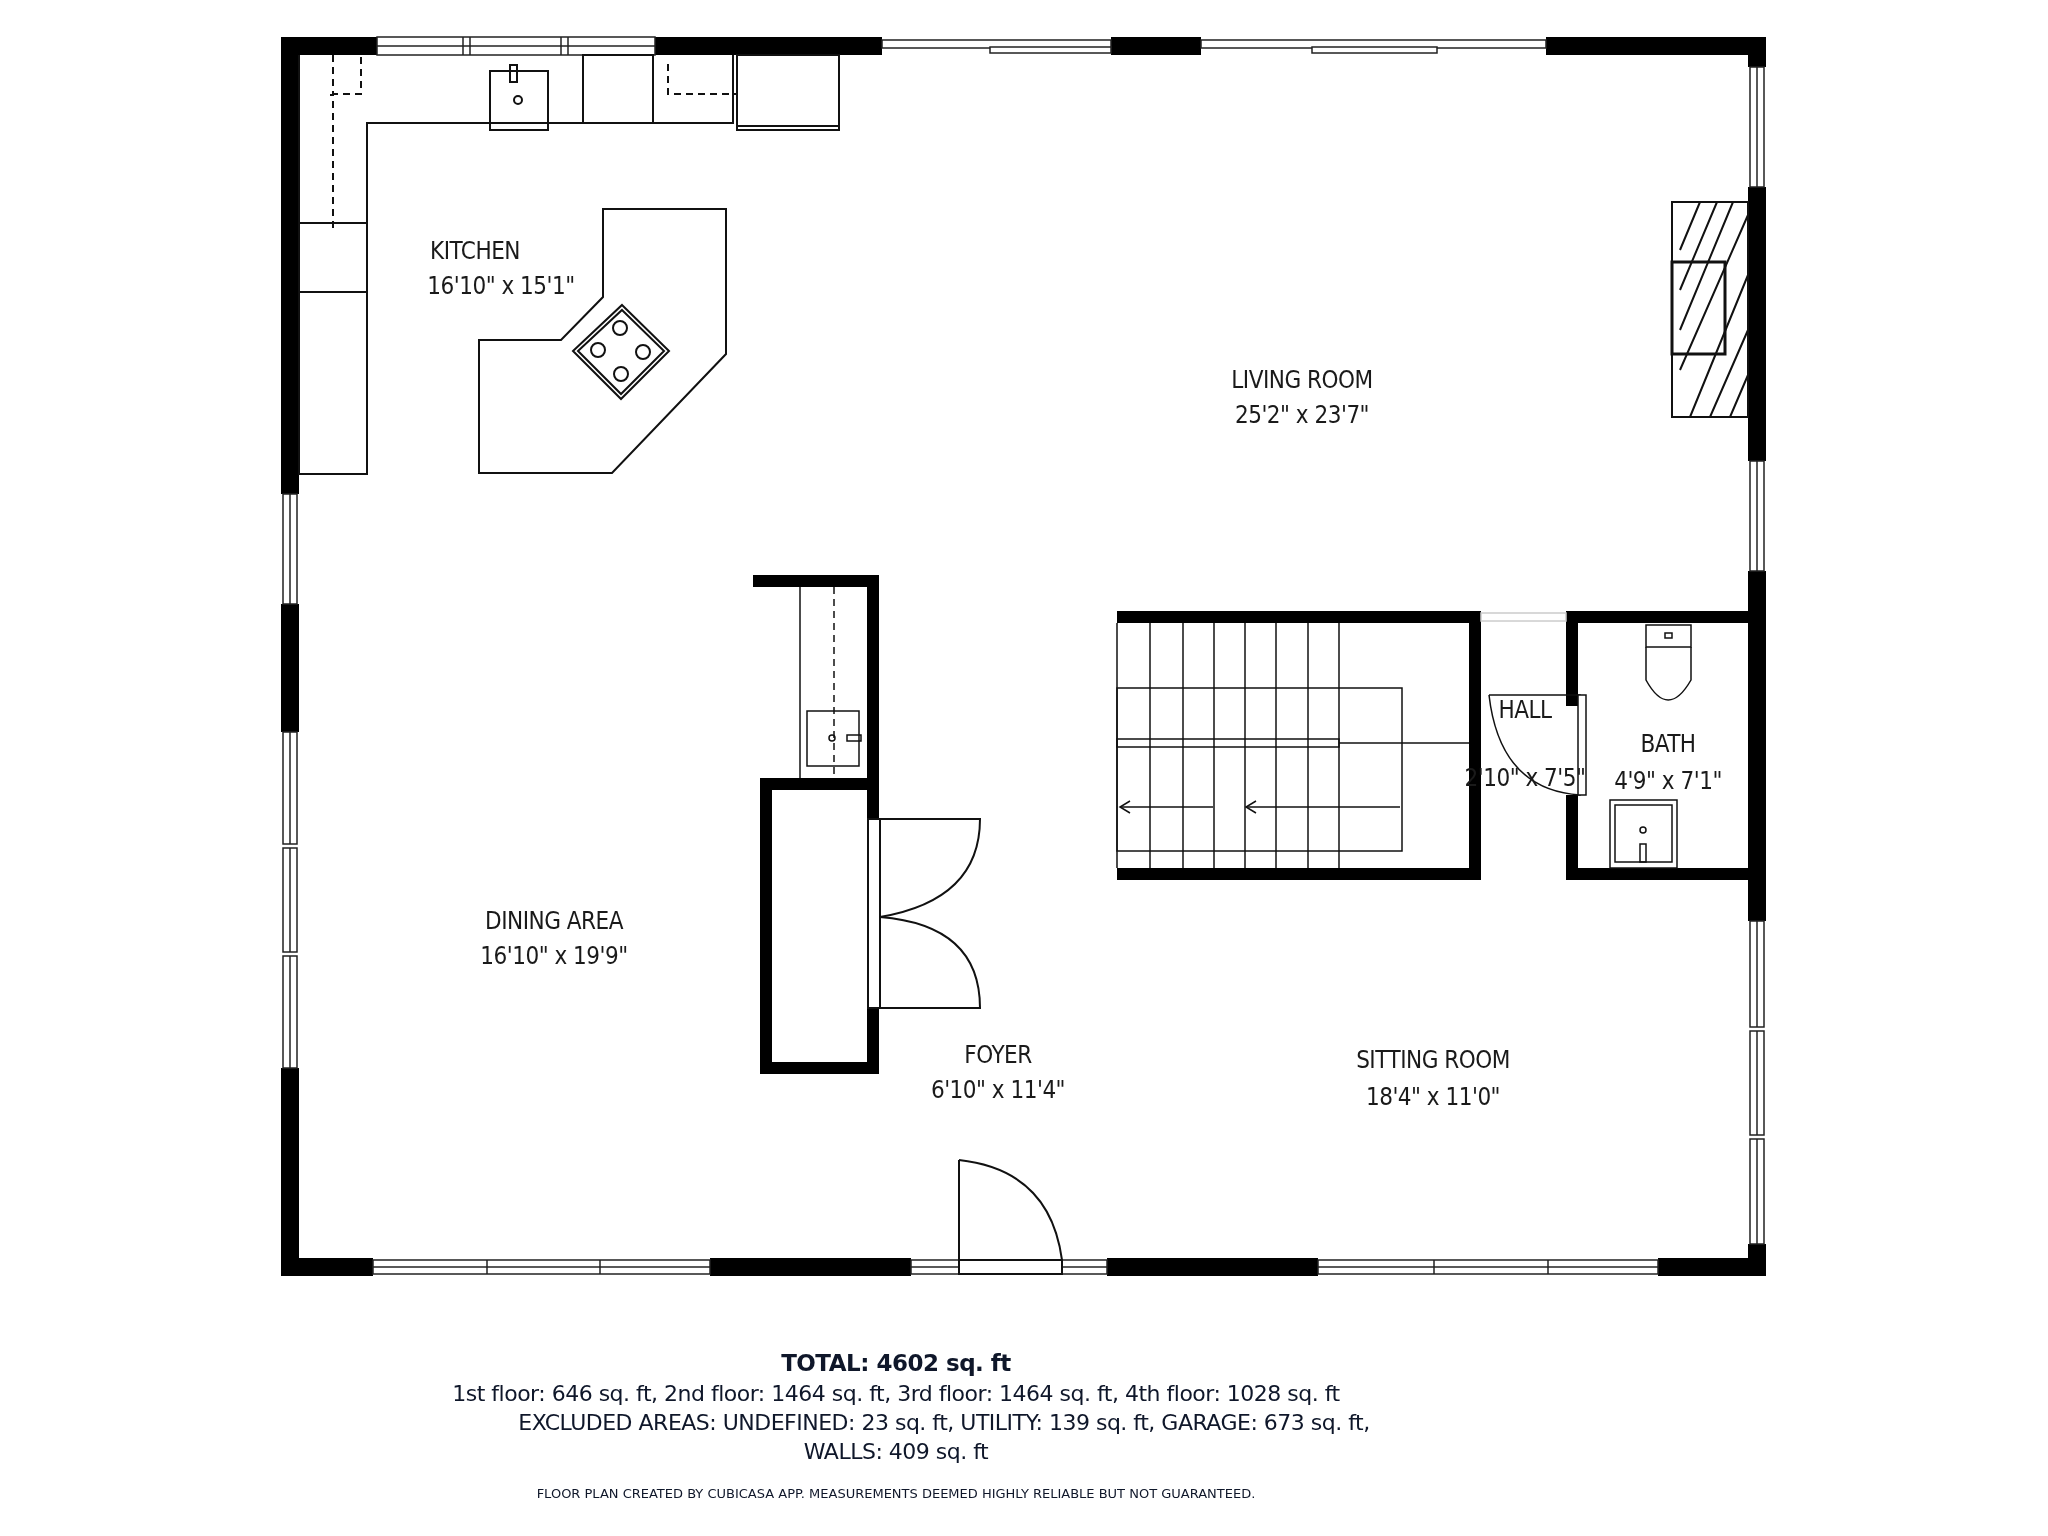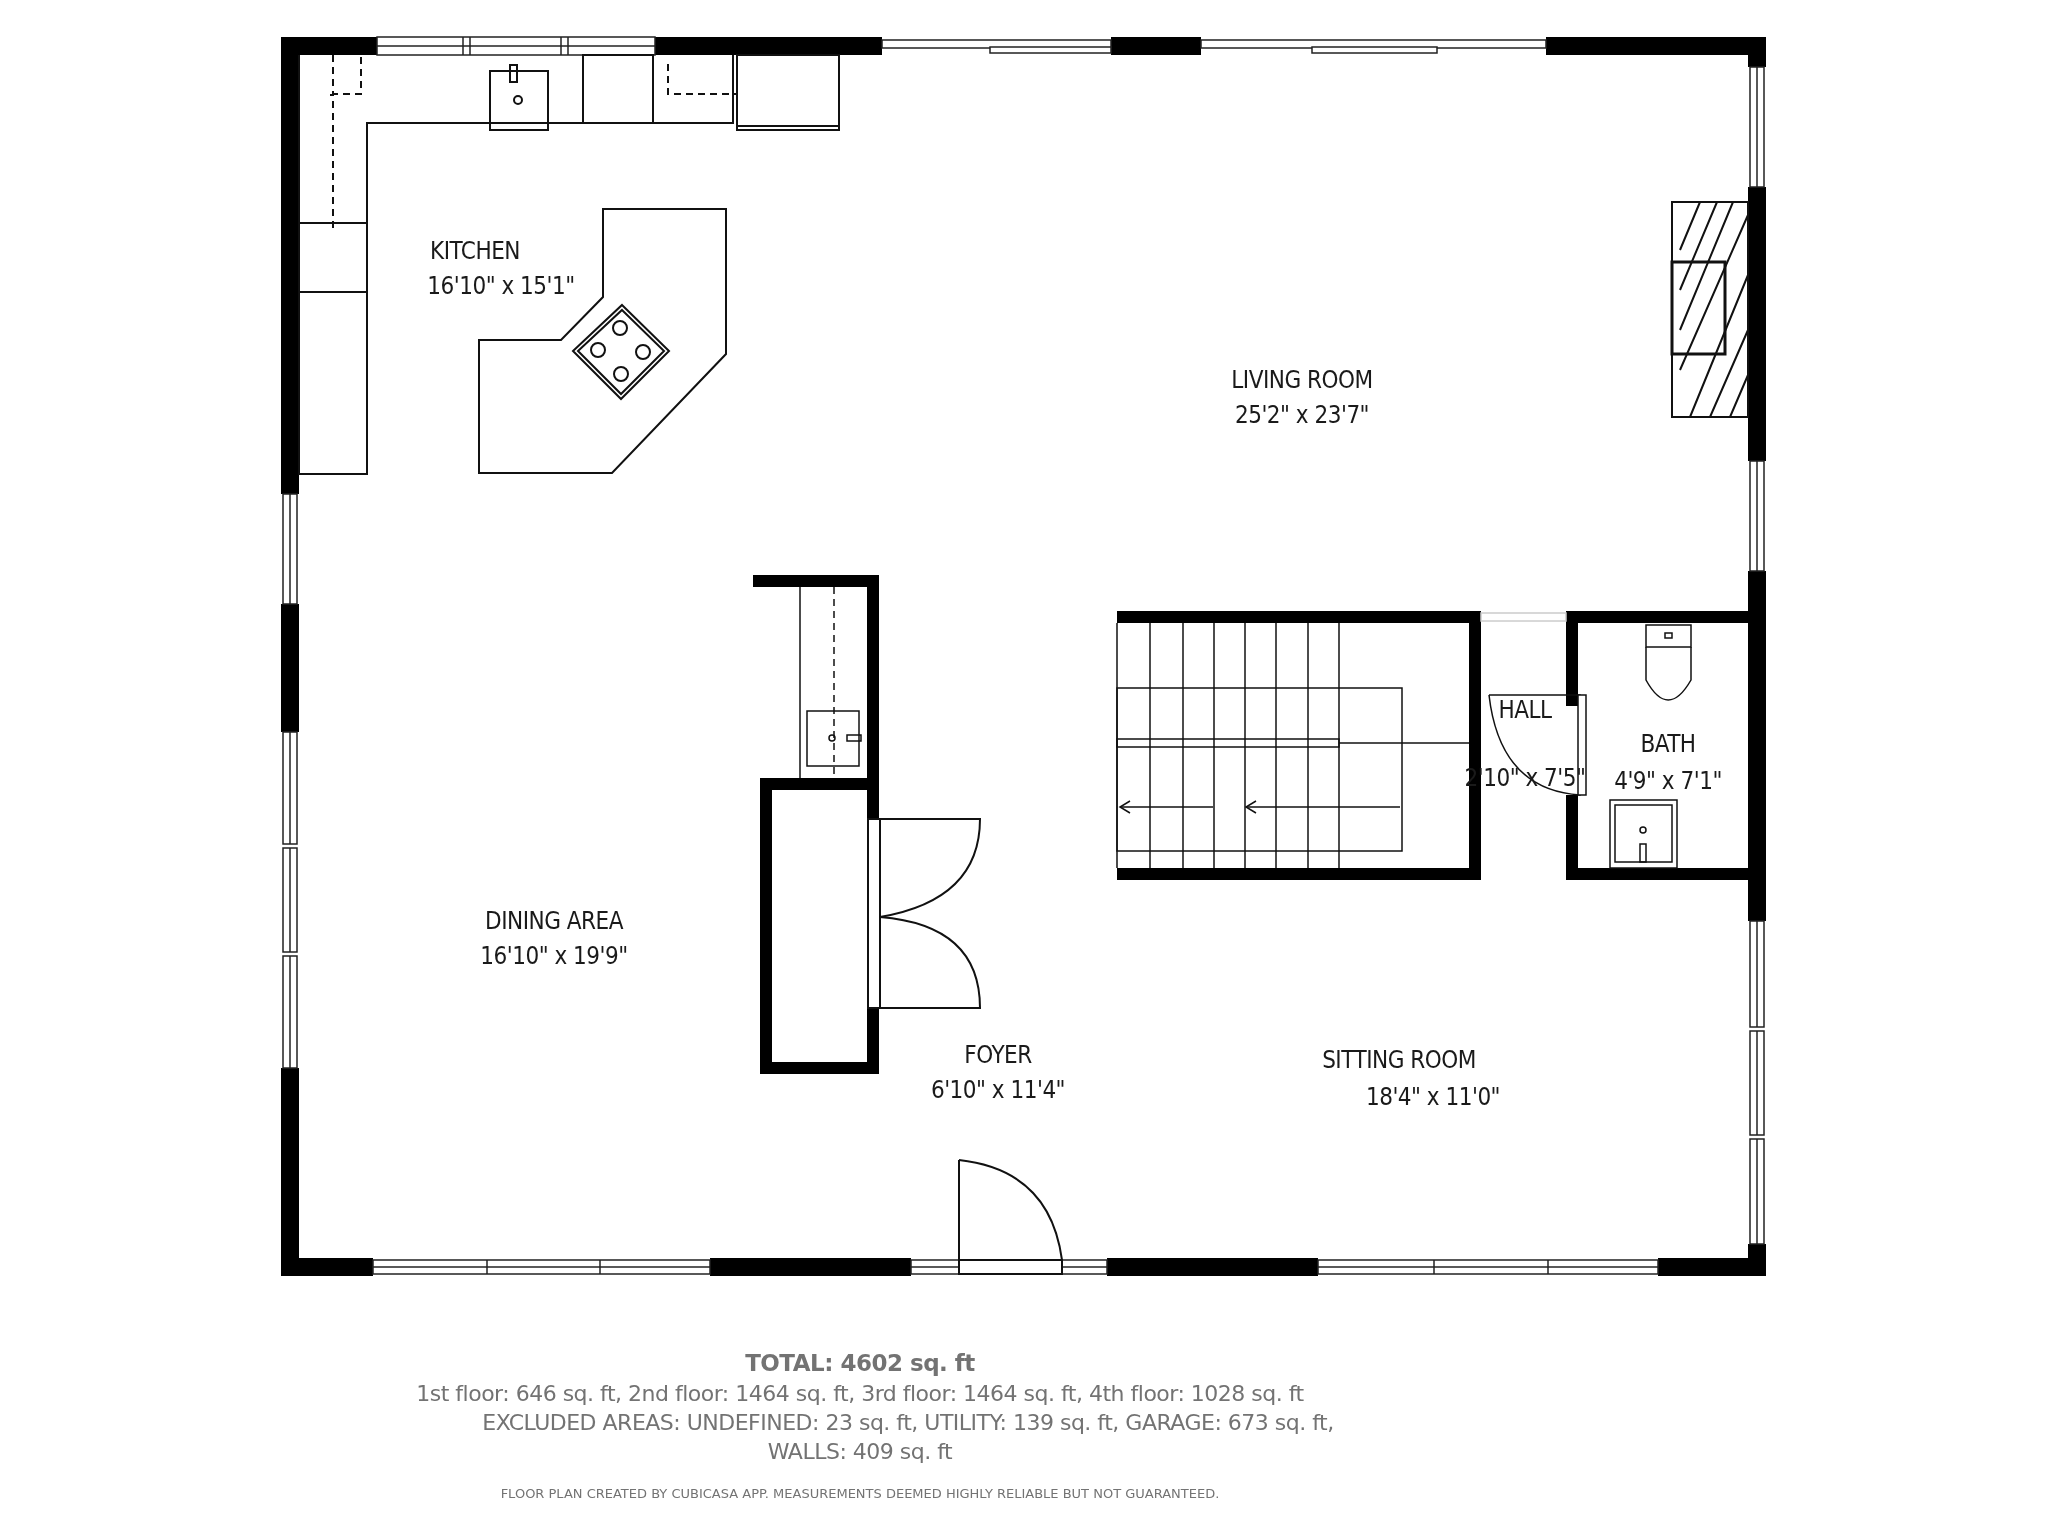--- a/index.html
+++ b/index.html
@@ -1,19 +1,19 @@
 <!DOCTYPE html>
 <html><head>
 <meta charset="utf-8">
 <style>
   html, body { margin:0; padding:0; background:#ffffff; }
   body { width:2048px; height:1536px; position:relative; overflow:hidden; font-family:"Liberation Sans", "DejaVu Sans", sans-serif; }
   #plan { position:absolute; left:0; top:0; width:2048px; height:1536px; }
   .label { position:absolute; transform:translateX(-50%); white-space:nowrap; color:#1a1a1a; font-size:24px; line-height:1; font-family:"DejaVu Sans", sans-serif; font-stretch:condensed; letter-spacing:-0.5px; }
-  .footer { position:absolute; left:0; width:1720px; text-align:center; color:#737373; font-family:"DejaVu Sans", sans-serif; letter-spacing:-0.5px; }
+  .footer { position:absolute; left:0; width:1720px; text-align:center; color:#0f172a; font-family:"DejaVu Sans", sans-serif; letter-spacing:-0.5px;padding-left:36px; }
   .f-total { top:1350px; font-size:23px; font-weight:bold; }
   .f-line { font-size:22px; }
   .f-l1 { top:1381px; }
   .f-l2 { top:1410px;margin-left:48px; }
   .f-l3 { top:1439px; }
   .f-credit { top:1486px; font-size:13px; letter-spacing:0; }
 </style>
 </head>
 <body>
 
@@ -206,21 +206,21 @@
 
 <div class="label" style="left:1302px; top:368px;">LIVING ROOM</div>
 <div class="label" style="left:1302px; top:403px;">25'2" x 23'7"</div>
 
 <div class="label" style="left:554px; top:909px;">DINING AREA</div>
 <div class="label" style="left:554px; top:944px;">16'10" x 19'9"</div>
 
 <div class="label" style="left:998px; top:1043px;">FOYER</div>
 <div class="label" style="left:998px; top:1078px;">6'10" x 11'4"</div>
 
-<div class="label" style="left:1399px; top:1048px;text-align:right;">SITTING ROOM</div>
+<div class="label" style="left:1433px; top:1048px;text-align:right;">SITTING ROOM</div>
 <div class="label" style="left:1433px; top:1085px;">18'4" x 11'0"</div>
 
 <div class="label" style="left:1525px; top:698px;">HALL</div>
 <div class="label" style="left:1525px; top:766px;">2'10" x 7'5"</div>
 
 <div class="label" style="left:1668px; top:732px;">BATH</div>
 <div class="label" style="left:1668px; top:769px;">4'9" x 7'1"</div>
 
 <div class="footer f-total">TOTAL: 4602 sq. ft</div>
 <div class="footer f-line f-l1">1st floor: 646 sq. ft, 2nd floor: 1464 sq. ft, 3rd floor: 1464 sq. ft, 4th floor: 1028 sq. ft</div>

